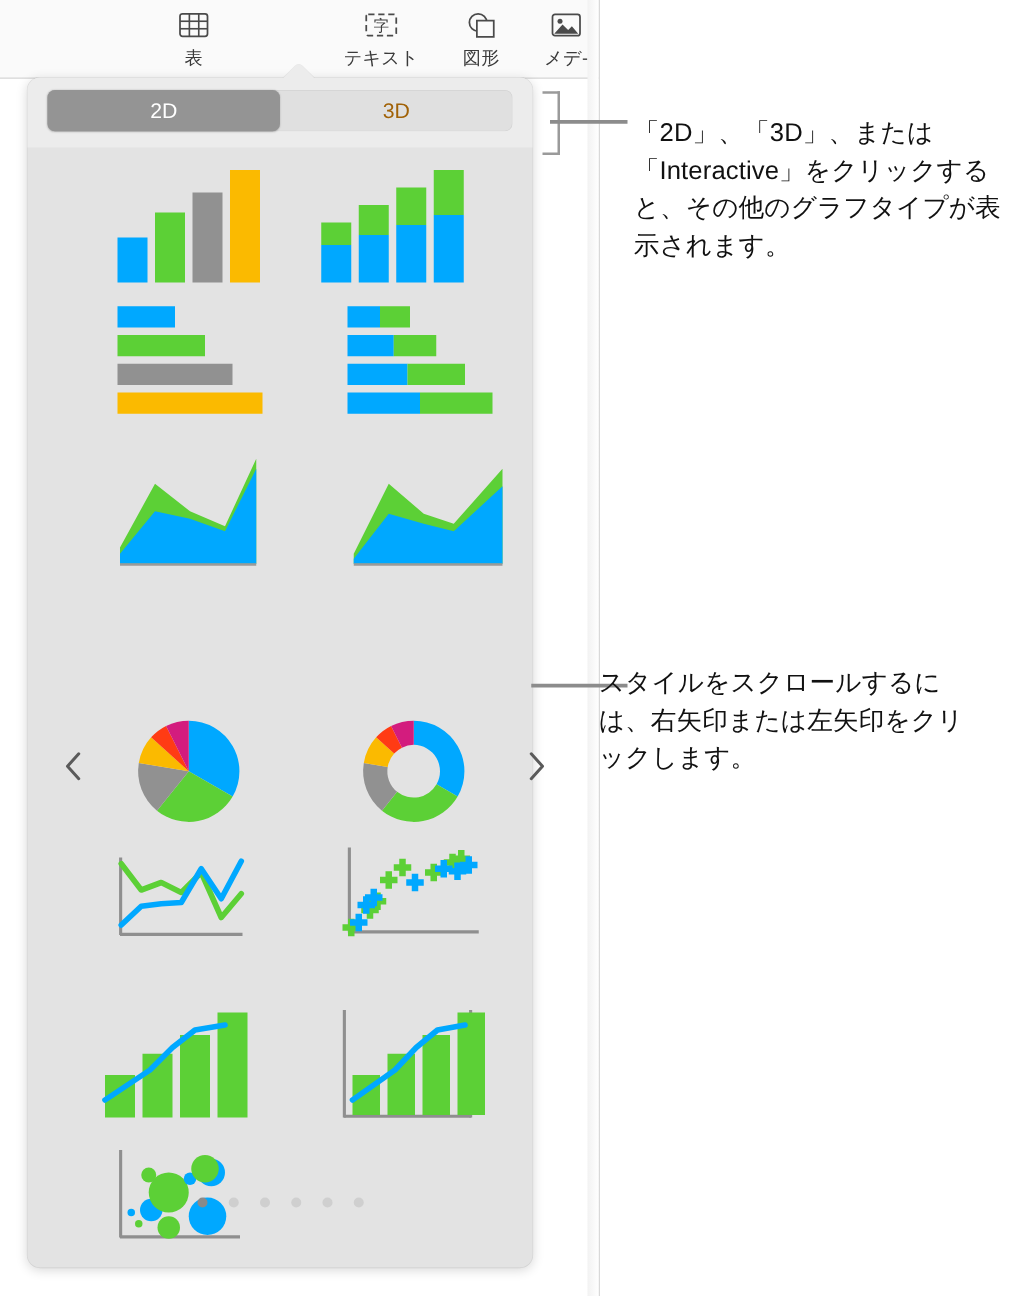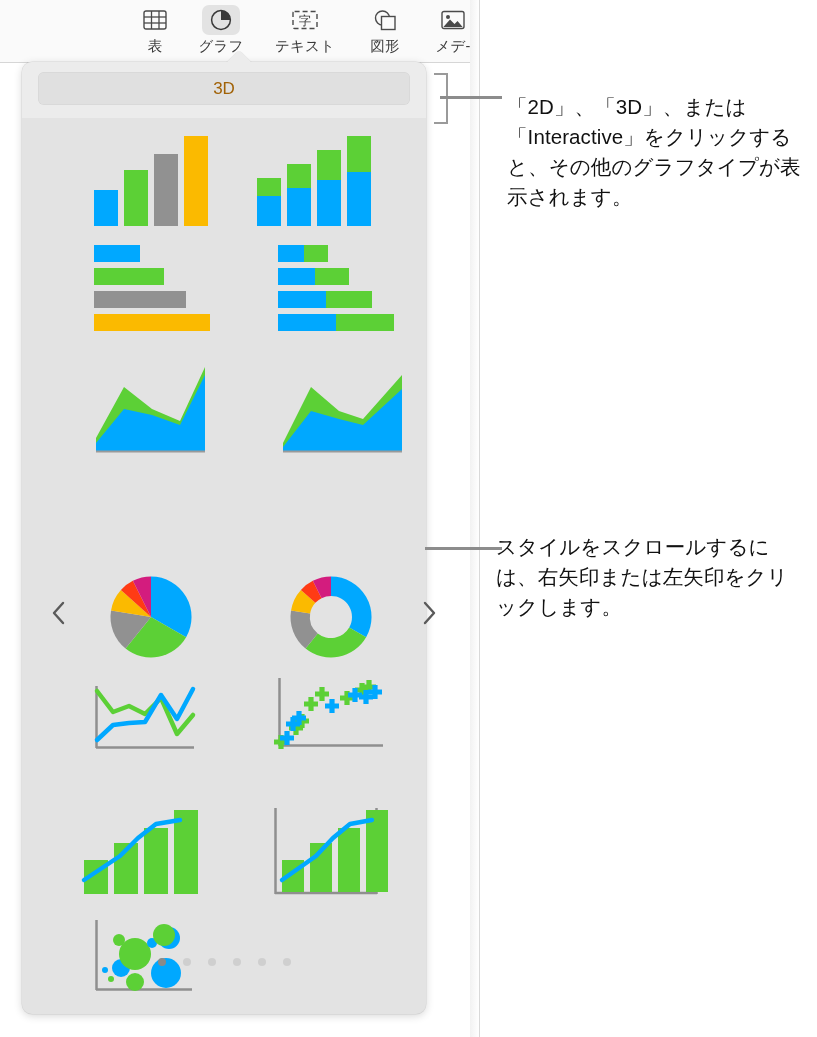--- a/index.html
+++ b/index.html
@@ -103,21 +103,21 @@
   }
   .dot{width:8px;height:8px;border-radius:50%;background:#cfcfcf;}
   .dot.on{background:#8a8a8a;}
 
   
   .callout{
     position:absolute;font-size:20.5px;line-height:30px;color:#111;
     letter-spacing:.1px;
   }
   #callout-1{left:507px;top:92px;width:300px;}
-  #callout-2{left:496px;top:532px;width:300px;}
+  #callout-2{left:479px;top:532px;width:300px;}
 
   .leader{position:absolute;background:#8c8c8c;}
   #leader-1{left:440px;top:96px;width:62px;height:2.5px;}
   #leader-2{left:425px;top:547px;width:77px;height:2.5px;}
 
   #bracket-1{
     position:absolute;left:434px;top:73px;width:12px;height:47px;
     border:2.5px solid #9a9a9a;border-left:none;
   }
 
@@ -134,29 +134,20 @@
         <rect x="1" y="1" width="22" height="18" rx="2" fill="none" stroke="#4a4a4a" stroke-width="1.4"></rect>
         <line x1="1" y1="7" x2="23" y2="7" stroke="#4a4a4a" stroke-width="1.3"></line>
         <line x1="1" y1="13" x2="23" y2="13" stroke="#4a4a4a" stroke-width="1.3"></line>
         <line x1="8.5" y1="1" x2="8.5" y2="19" stroke="#4a4a4a" stroke-width="1.3"></line>
         <line x1="16" y1="1" x2="16" y2="19" stroke="#4a4a4a" stroke-width="1.3"></line>
       </svg>
     </div>
     <div class="tlabel">表</div>
   </div>
 
-  <div class="tool sel" id="tool-chart">
-    <div class="ticon">
-      <svg width="24" height="24" viewBox="0 0 24 24">
-        <circle cx="12" cy="12" r="9.4" fill="none" stroke="#3a3a3a" stroke-width="1.5"></circle>
-        <path d="M12 12 L12 2.6 A9.4 9.4 0 0 1 21.4 12 Z" fill="#3a3a3a"></path>
-      </svg>
-    </div>
-    <div class="tlabel">グラフ</div>
-  </div>
 
   <div class="tool" id="tool-text">
     <div class="ticon">
       <svg width="26" height="20" viewBox="0 0 26 20">
         <rect x="1" y="1.5" width="24" height="17" rx="1.6" fill="none" stroke="#4a4a4a" stroke-width="1.4" stroke-dasharray="5 3"></rect>
         <text x="13" y="15" font-family="'DejaVu Sans',sans-serif" font-size="12.5" text-anchor="middle" fill="#3a3a3a">字</text>
       </svg>
     </div>
     <div class="tlabel">テキスト</div>
   </div>
@@ -186,20 +177,23 @@
 <div id="page-edge2"></div>
 <div id="page-edge"></div>
 
 <div id="popover">
   <div id="pop-arrow">
       <div></div>
     </div>
   <div id="pop-head"></div>
 
   <div id="segment">
+    <div class="seg active">
+      <span>2D</span>
+    </div>
     <div class="seg">
       <span>3D</span>
     </div>
   </div>
 
   <div id="gallery">
 
     <div class="cell" style="left:50px;top:10px;">
       <svg width="120" height="100" viewBox="0 0 120 100">
         <g filter="none">

